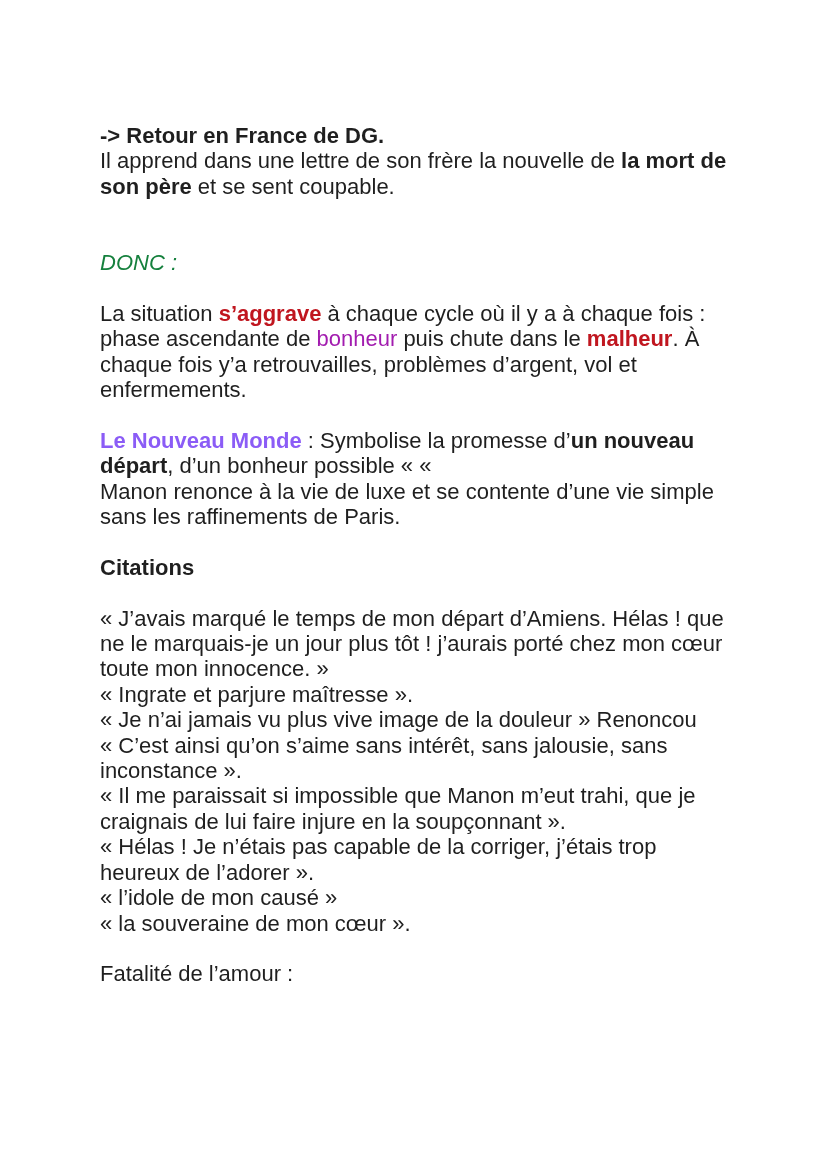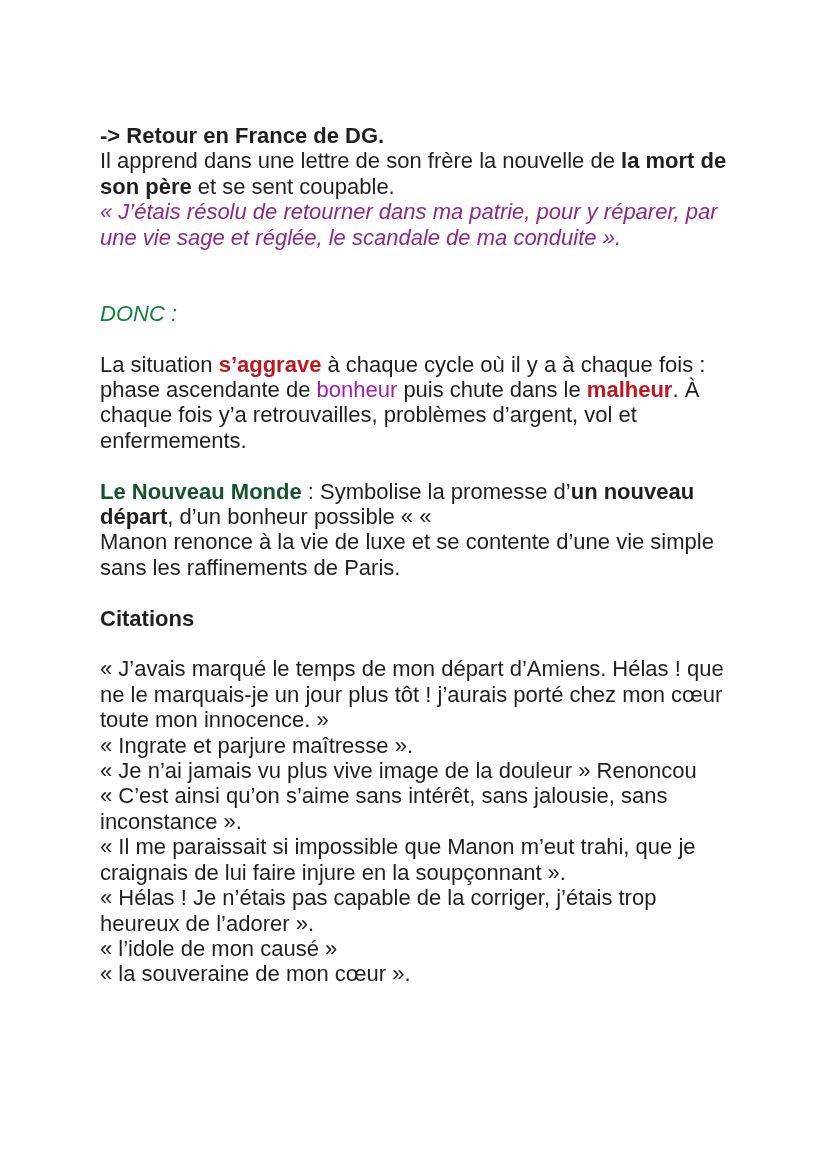--- a/index.html
+++ b/index.html
@@ -9,30 +9,29 @@
     font-family: "Liberation Sans", sans-serif;
     font-size: 22px; line-height: 25.4px; color: #1f1f1f;
   }
   .p { margin: 0; }
   .gap { height: 25.4px; }
   .b { font-weight: bold; }
   .purple { color: #8b2a8b; font-style: italic; }
   .navy { color: #15803d; font-style: italic; }
   .red { color: #c0161f; font-weight: bold; }
   .blue { color: #a21caf; font-weight: normal; }
-  .steel { color: #14532d; font-weight: bold; }
+  .steel { color: #8b5cf6; font-weight: bold; }
 </style>
 </head>
 <body>
 
 <div class="page">
 
   <p class="p b">-&gt; Retour en France de DG.</p>
   <p class="p"><span>Il apprend dans une lettre de son frère la nouvelle de </span><span class="b">la mort de son père</span><span> et se sent coupable.</span></p>
-  <p class="p purple">« J’étais résolu de retourner dans ma patrie, pour y réparer, par une vie sage et réglée, le scandale de ma conduite ».</p>
 
   <div class="gap"></div>
     <div class="gap"></div>
 
   <p class="p navy">DONC :</p>
   <div class="gap"></div>
   <p class="p"><span>La situation </span><span class="red">s’aggrave</span><span> à chaque cycle où il y a à chaque fois : phase ascendante de </span><span class="blue">bonheur</span><span> puis chute dans le </span><span class="red">malheur</span><span>. À chaque fois y’a retrouvailles, problèmes d’argent, vol et enfermements.</span></p>
 
   <div class="gap"></div>
 
@@ -48,13 +47,14 @@
   <p class="p">« Ingrate et parjure maîtresse ».</p>
   <p class="p">« Je n’ai jamais vu plus vive image de la douleur » Renoncou</p>
   <p class="p">« C’est ainsi qu’on s’aime sans intérêt, sans jalousie, sans inconstance ».</p>
   <p class="p">« Il me paraissait si impossible que Manon m’eut trahi, que je craignais de lui faire injure en la soupçonnant ».</p>
   <p class="p">« Hélas ! Je n’étais pas capable de la corriger, j’étais trop heureux de l’adorer ».</p>
   <p class="p">« l’idole de mon causé »</p>
   <p class="p">« la souveraine de mon cœur ».</p>
 
   <div class="gap"></div>
 
+  <p class="p">Fatalité de l’amour :</p>
 </div>
 
 </body></html>

